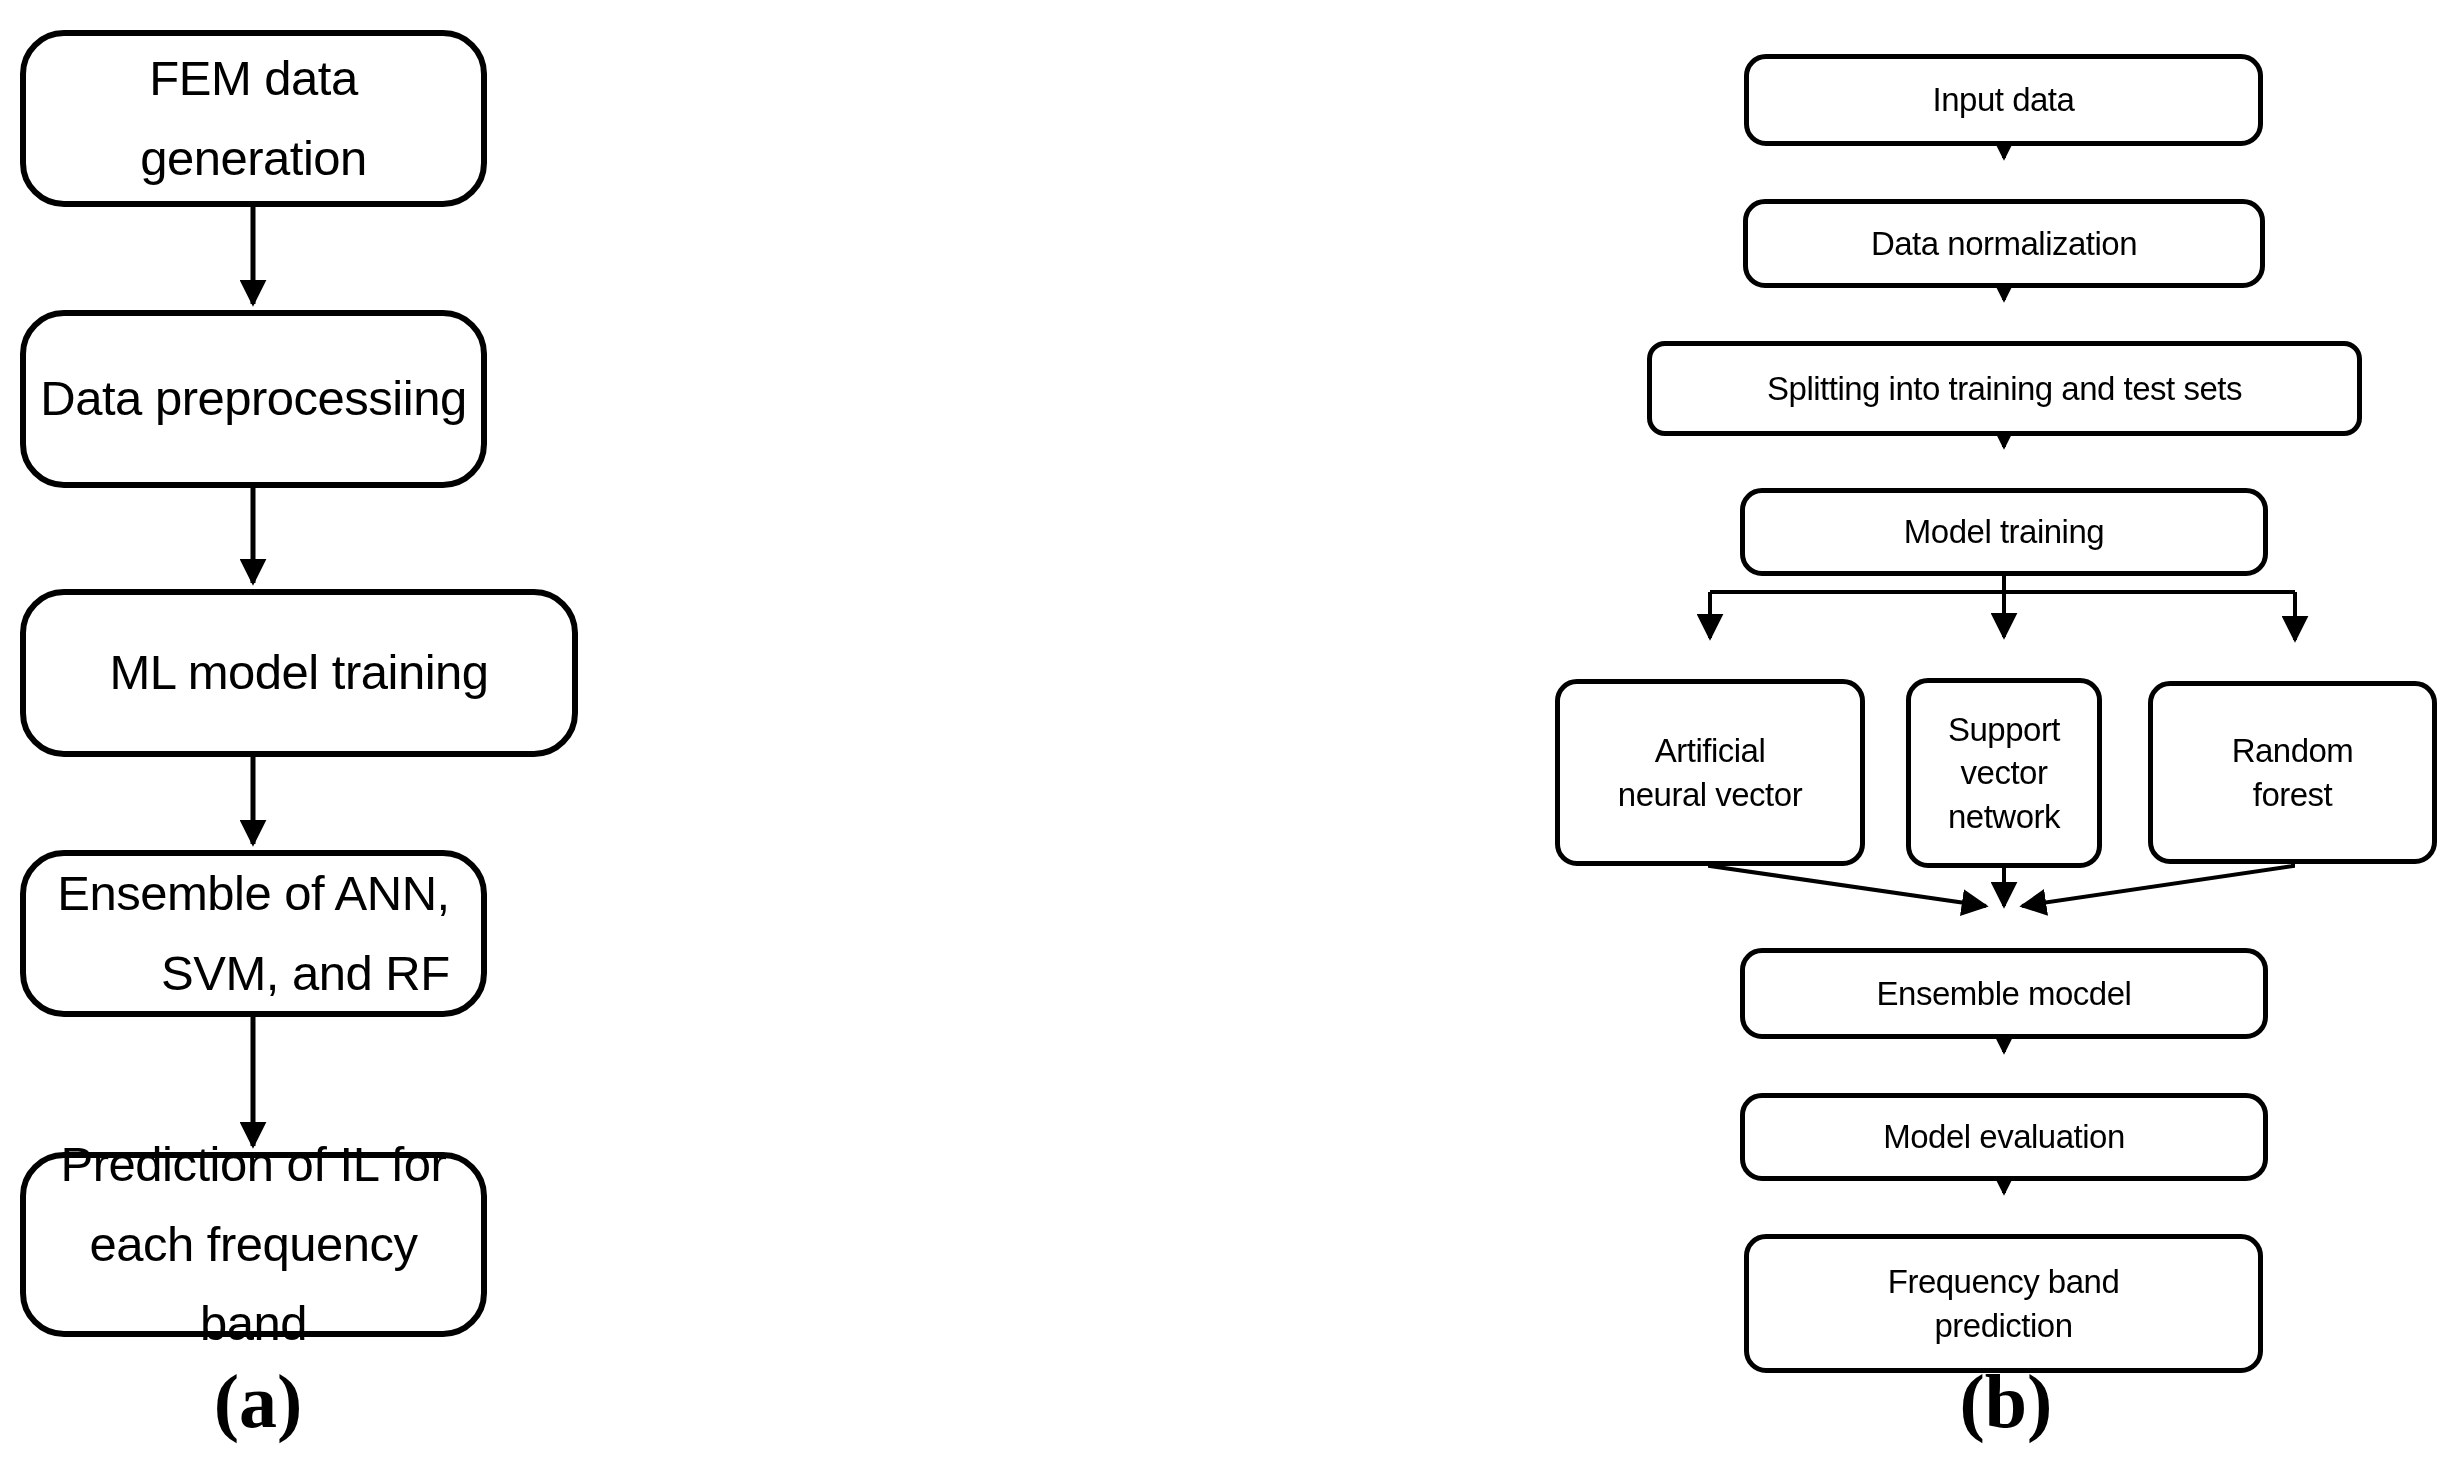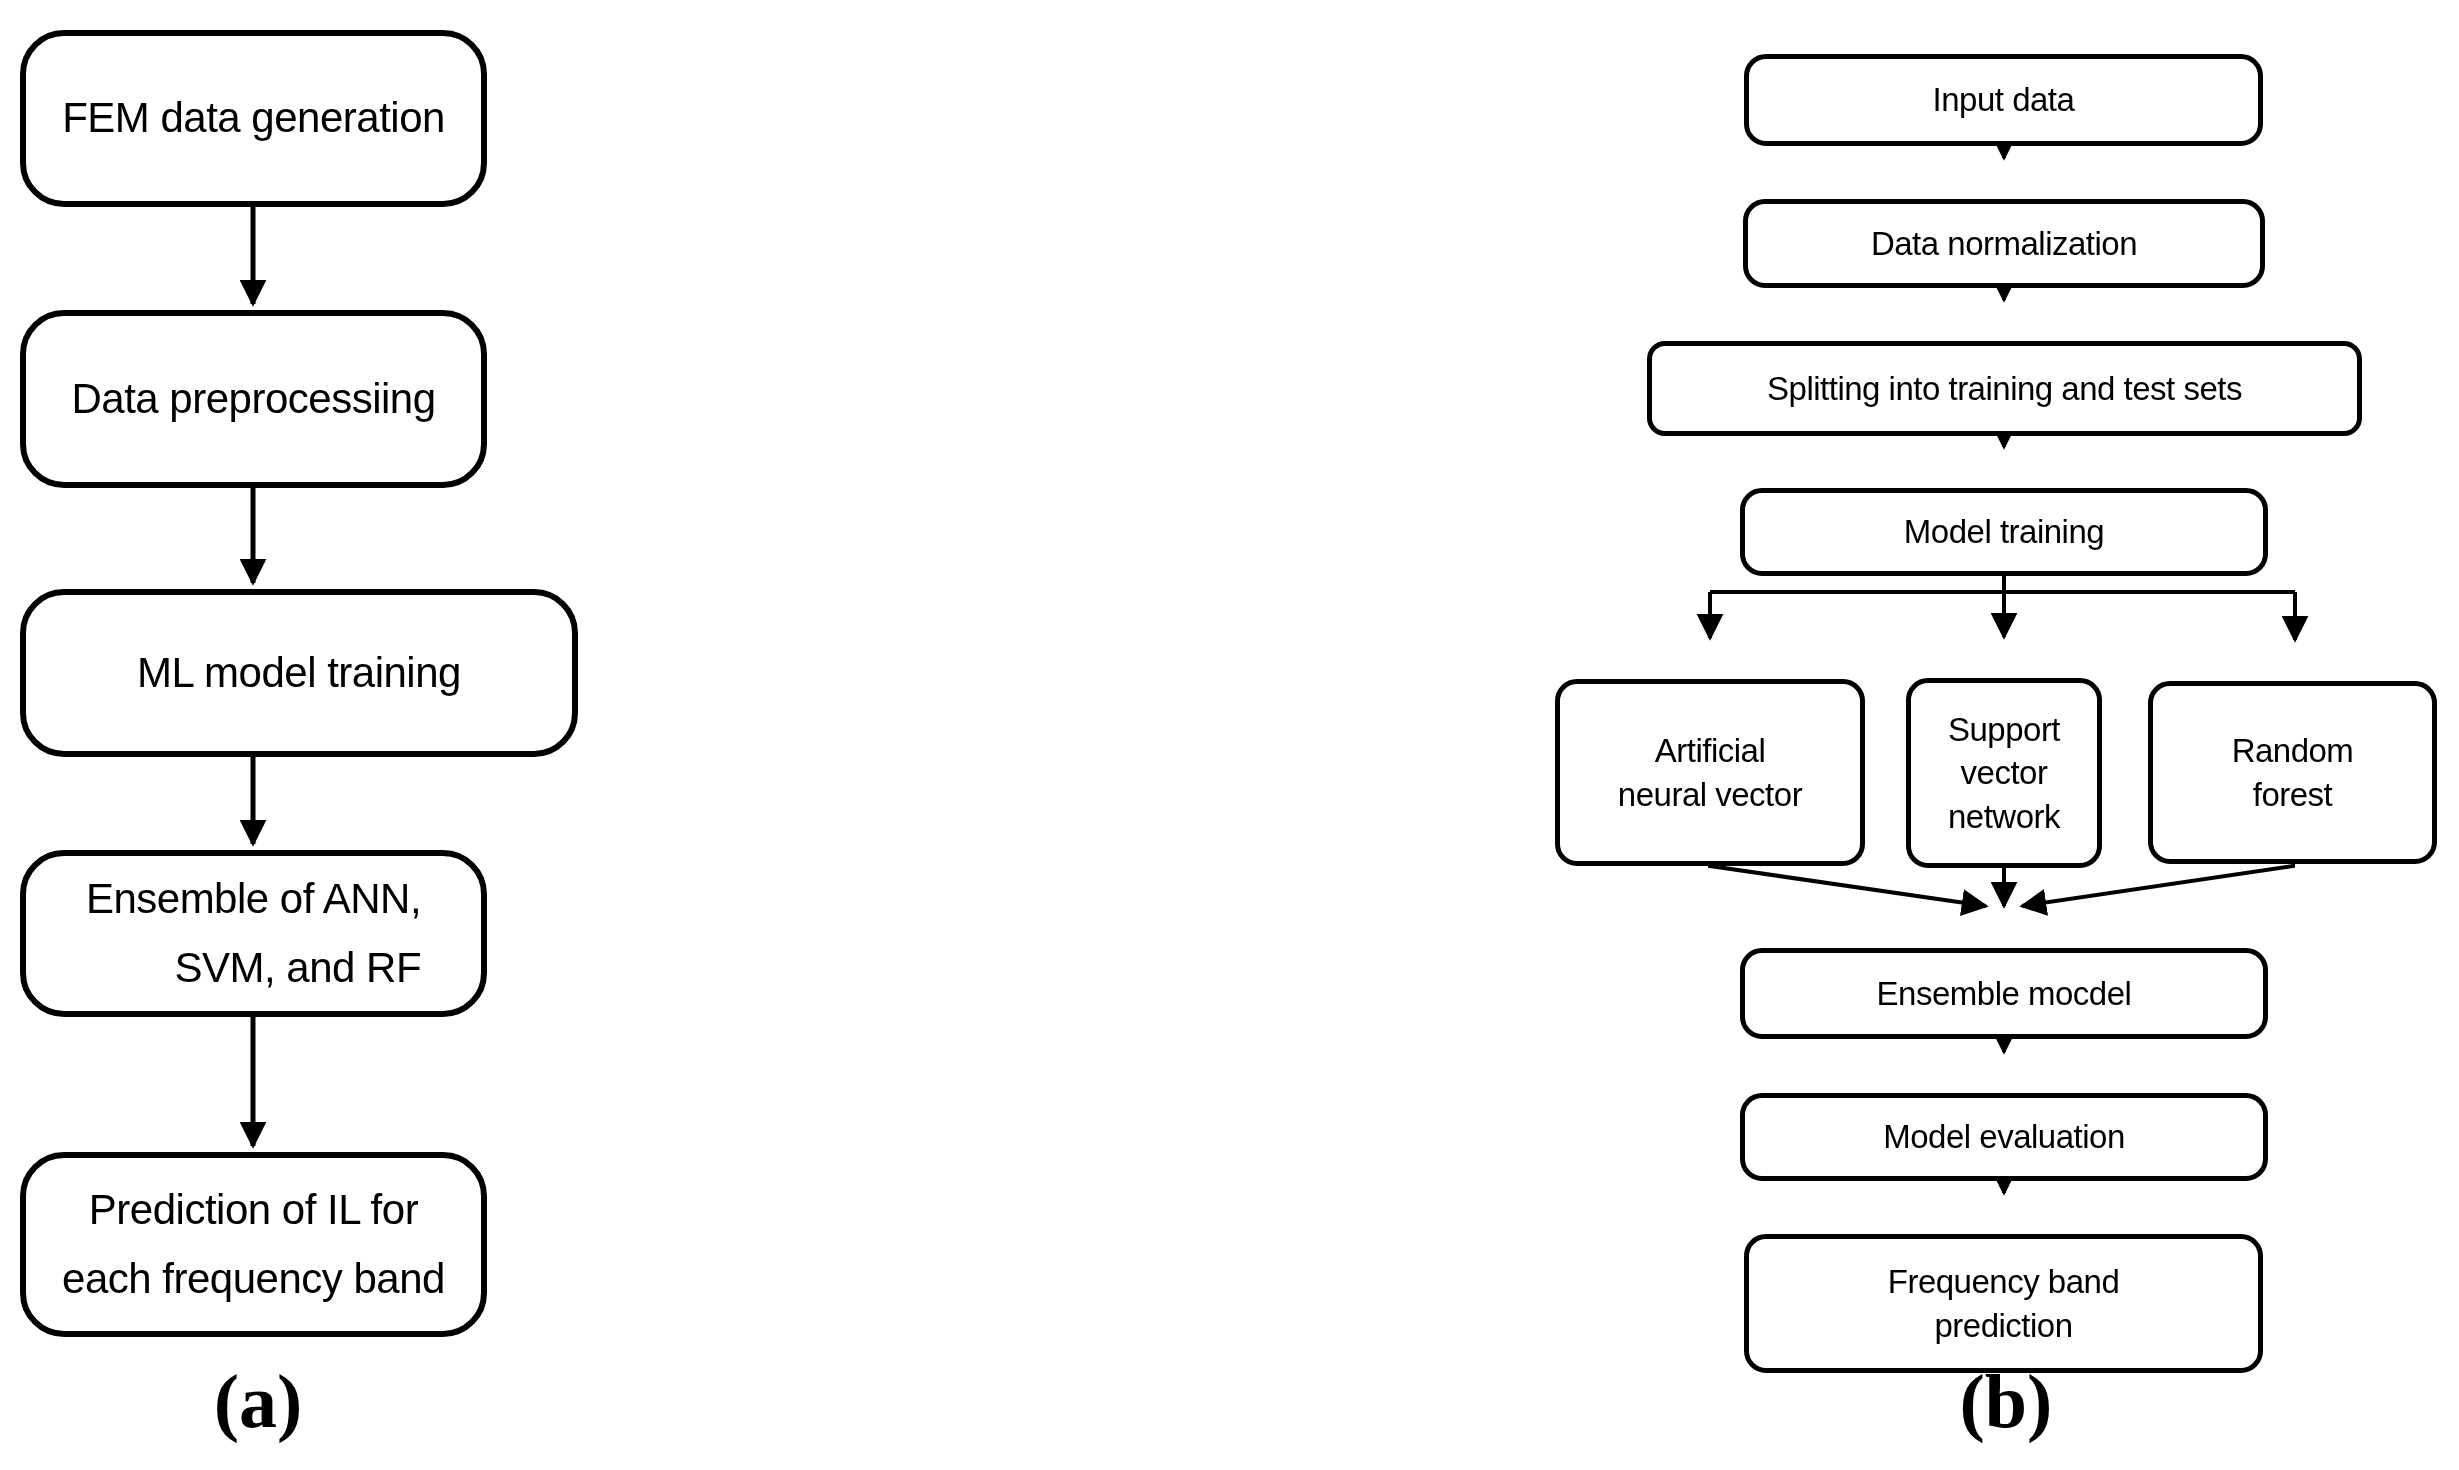--- a/index.html
+++ b/index.html
@@ -12,21 +12,21 @@
   .layer { position:absolute; inset:0; }
   svg.connectors { position:absolute; left:0; top:0; }
   .fbox {
     position:absolute; box-sizing:border-box;
     display:flex; align-items:center; justify-content:center;
     text-align:center; background:var(--paper); color:var(--ink);
     white-space:pre-line;
   }
   .a-box {
     border:6px solid var(--ink); border-radius:44px;
-    font-size:42px; line-height:1.62; letter-spacing:-0.5px; padding:0 8px;
+    font-size:49px; line-height:1.62; letter-spacing:-0.5px; padding:0 8px;
   }
   .b-box {
     border:5px solid var(--ink); border-radius:22px;
     font-size:33px; line-height:1.31; letter-spacing:-0.5px; padding:0 4px;margin-top:36px;
   }
   .panel-label {
     position:absolute; width:220px; text-align:center;
     font-family:"Liberation Serif", serif; font-weight:700;
     font-size:76px; color:var(--ink);
   }

